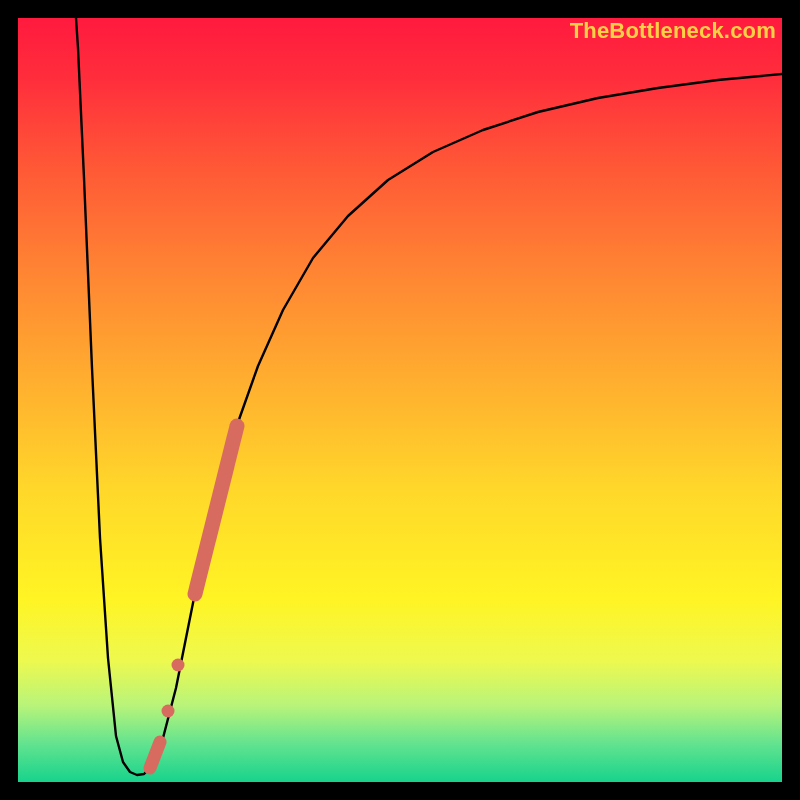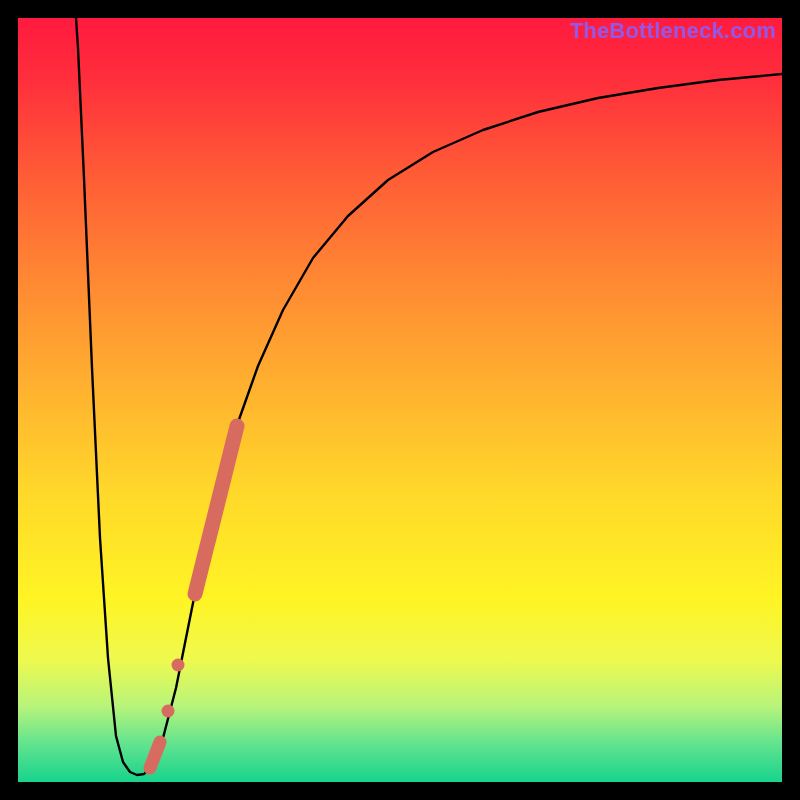--- a/index.html
+++ b/index.html
@@ -36,21 +36,21 @@
       #17d38c 100%
     );
   }
   .watermark {
     position: absolute;
     top: 0;
     right: 6px;
     font-family: Arial, Helvetica, sans-serif;
     font-size: 22px;
     font-weight: 600;
-    color: #8b5cf6;
+    color: #fde047;
     opacity: 0.92;
     letter-spacing: 0.2px;
     user-select: none;
     margin-left: 18px;
   }
   svg.curve-layer {
     position: absolute;
     inset: 0;
     width: 100%;
     height: 100%;

